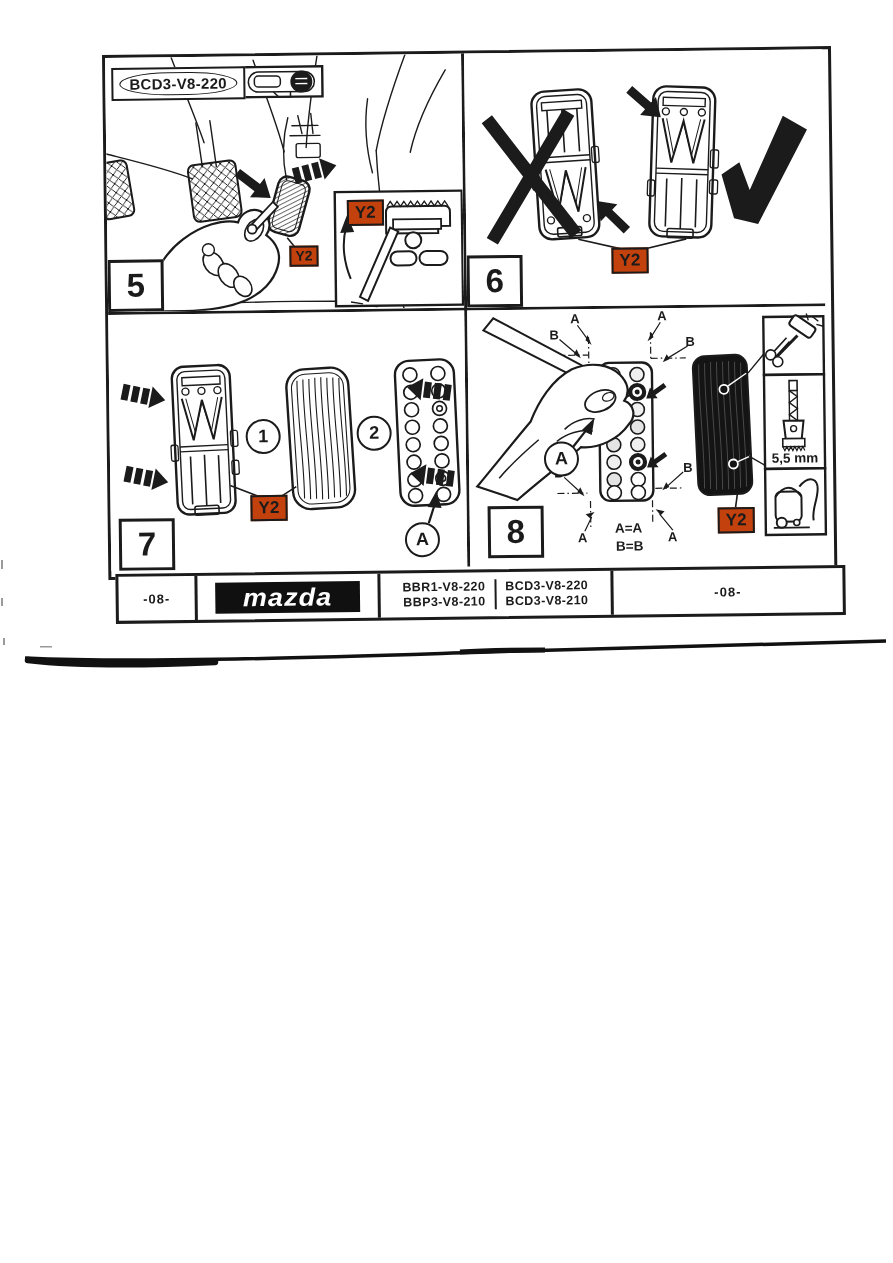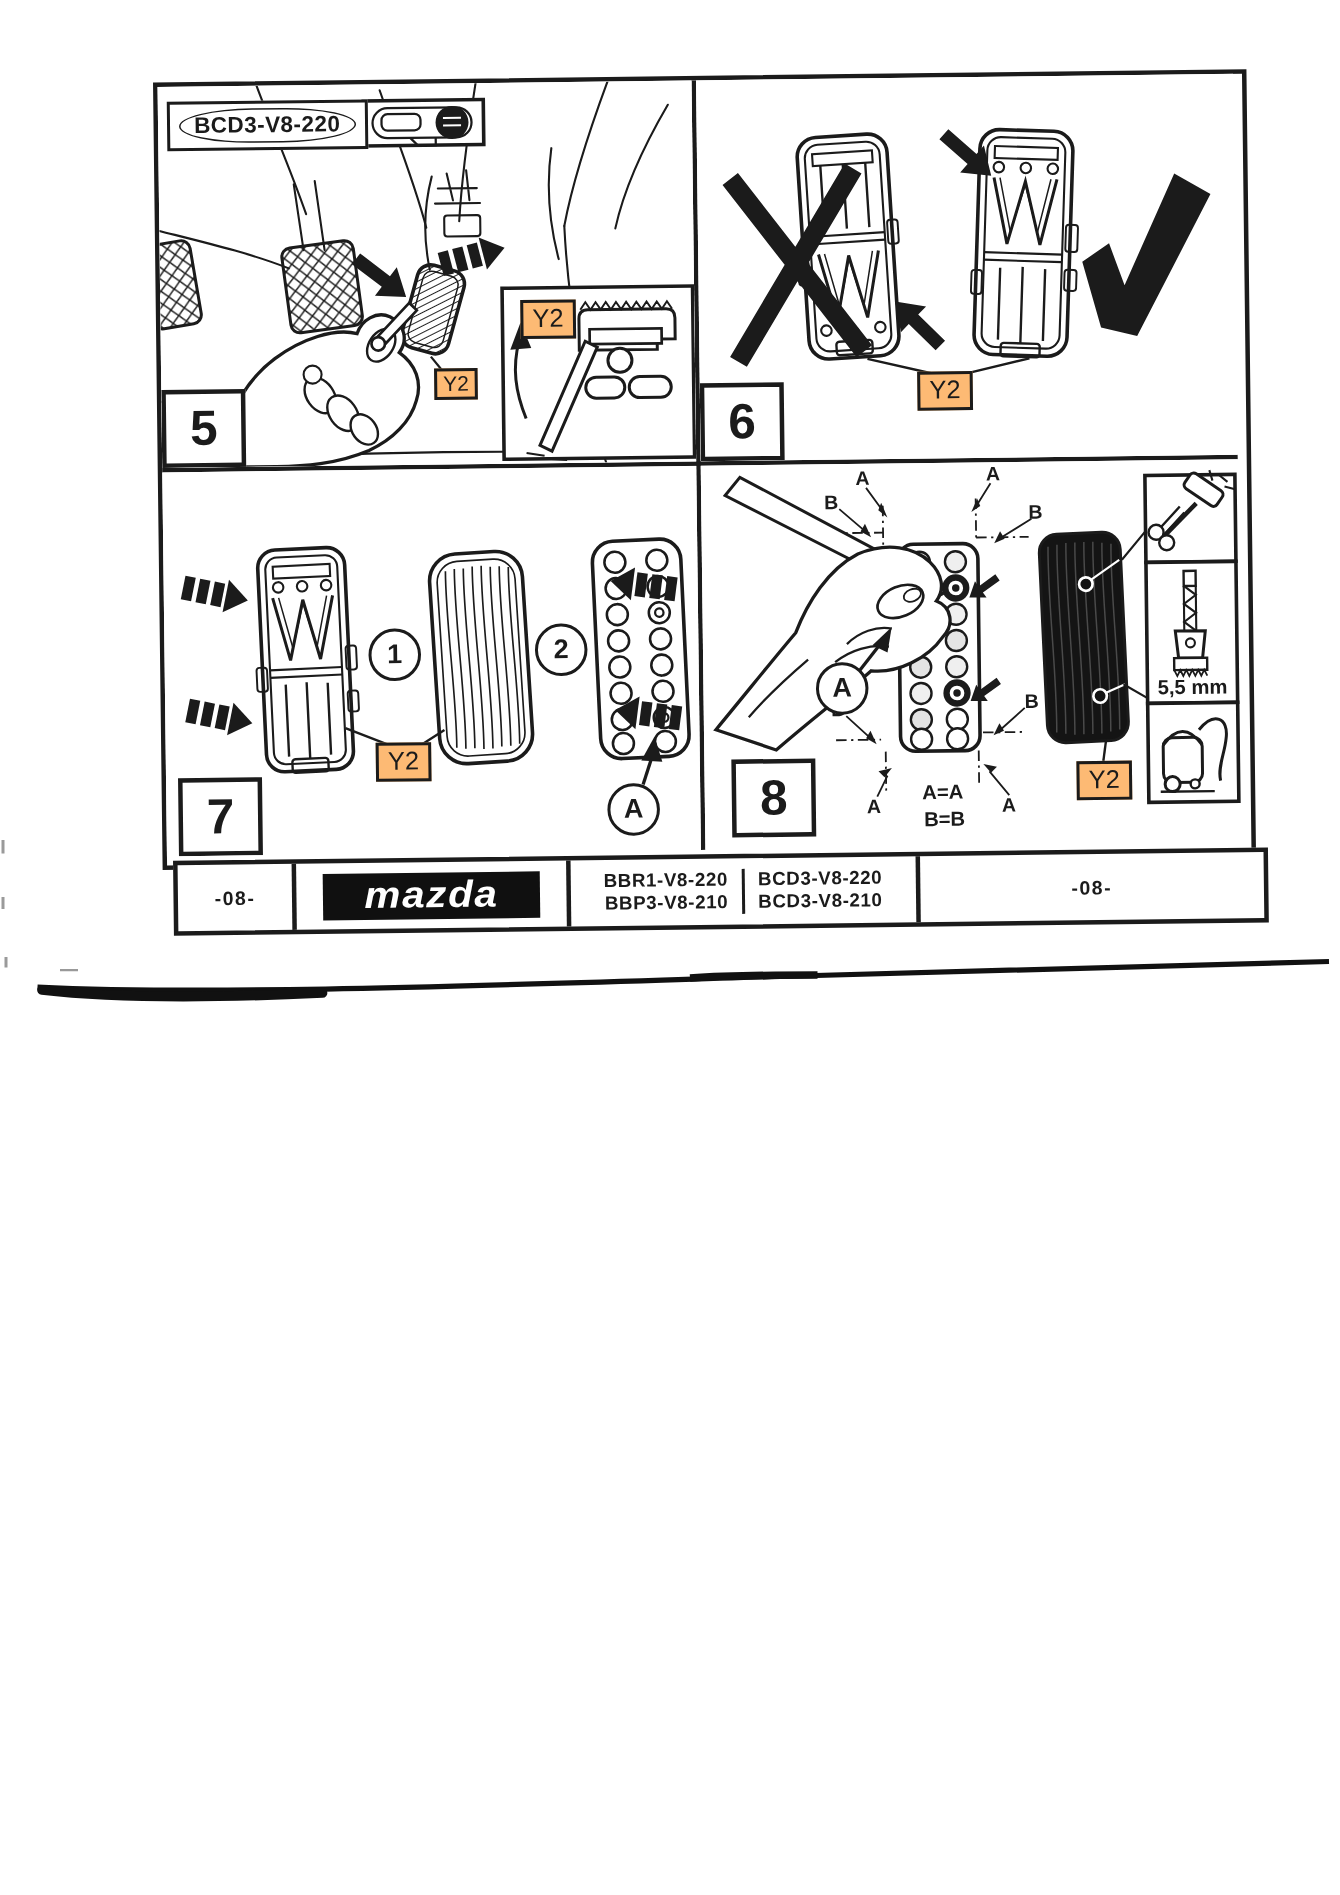--- a/index.html
+++ b/index.html
@@ -18,22 +18,22 @@
   #p5{left:0;top:0;width:356px;height:254px;}
   #p6{left:359px;top:0;width:358px;height:254px;}
   #p7{left:0;top:257px;width:356px;height:256px;}
   #p8{left:359px;top:257px;width:358px;height:256px;}
   .art{position:absolute;left:0;top:0;width:100%;height:100%;}
   .art text{font-family:"Liberation Sans",sans-serif;}
 
   .numbox{position:absolute;background:#fff;border:3px solid #1b1b1b;
     width:50px;height:46px;display:flex;align-items:center;justify-content:center;
     font-size:33px;font-weight:bold;}
-  .y2{position:absolute;background:#fdba74;border:2.2px solid #1b1b1b;
-    font-weight:normal;font-size:14px;line-height:17px;padding:0 4px;}
+  .y2{position:absolute;background:#c2410c;border:2.2px solid #1b1b1b;
+    font-weight:bold;font-size:14px;line-height:17px;padding:0 4px;}
   .y2.big{font-size:17px;line-height:22px;padding:0 6px;}
   .circ{position:absolute;width:31px;height:31px;border:2.6px solid #1b1b1b;border-radius:50%;
     background:#fff;display:flex;align-items:center;justify-content:center;
     font-size:18px;font-weight:bold;}
   .plabel{position:absolute;left:6px;top:10px;background:#fff;border:2.6px solid #1b1b1b;
     padding:3px 6px;}
   .plabel span{display:inline-block;border:1.5px solid #1b1b1b;border-radius:50%/ 60%;
     padding:2px 9px;font-size:15px;font-weight:bold;letter-spacing:0.3px;}
 
   .footer{position:absolute;left:112px;top:574px;width:724px;height:44px;

